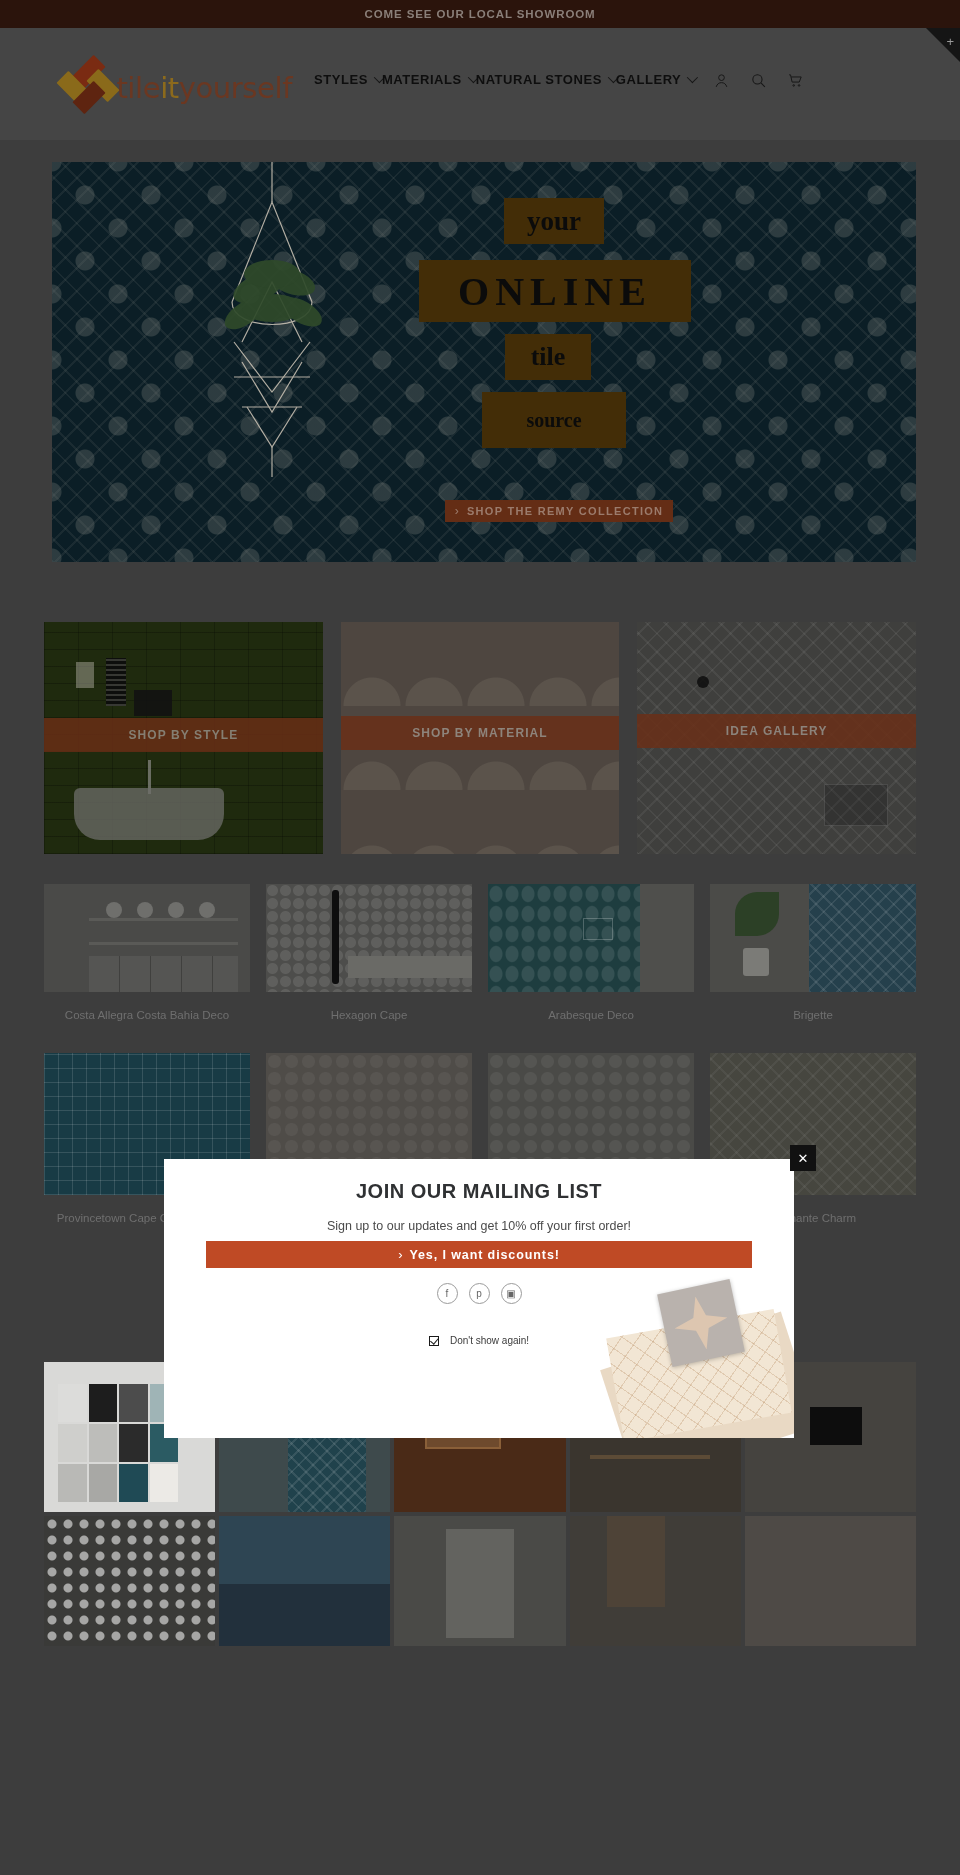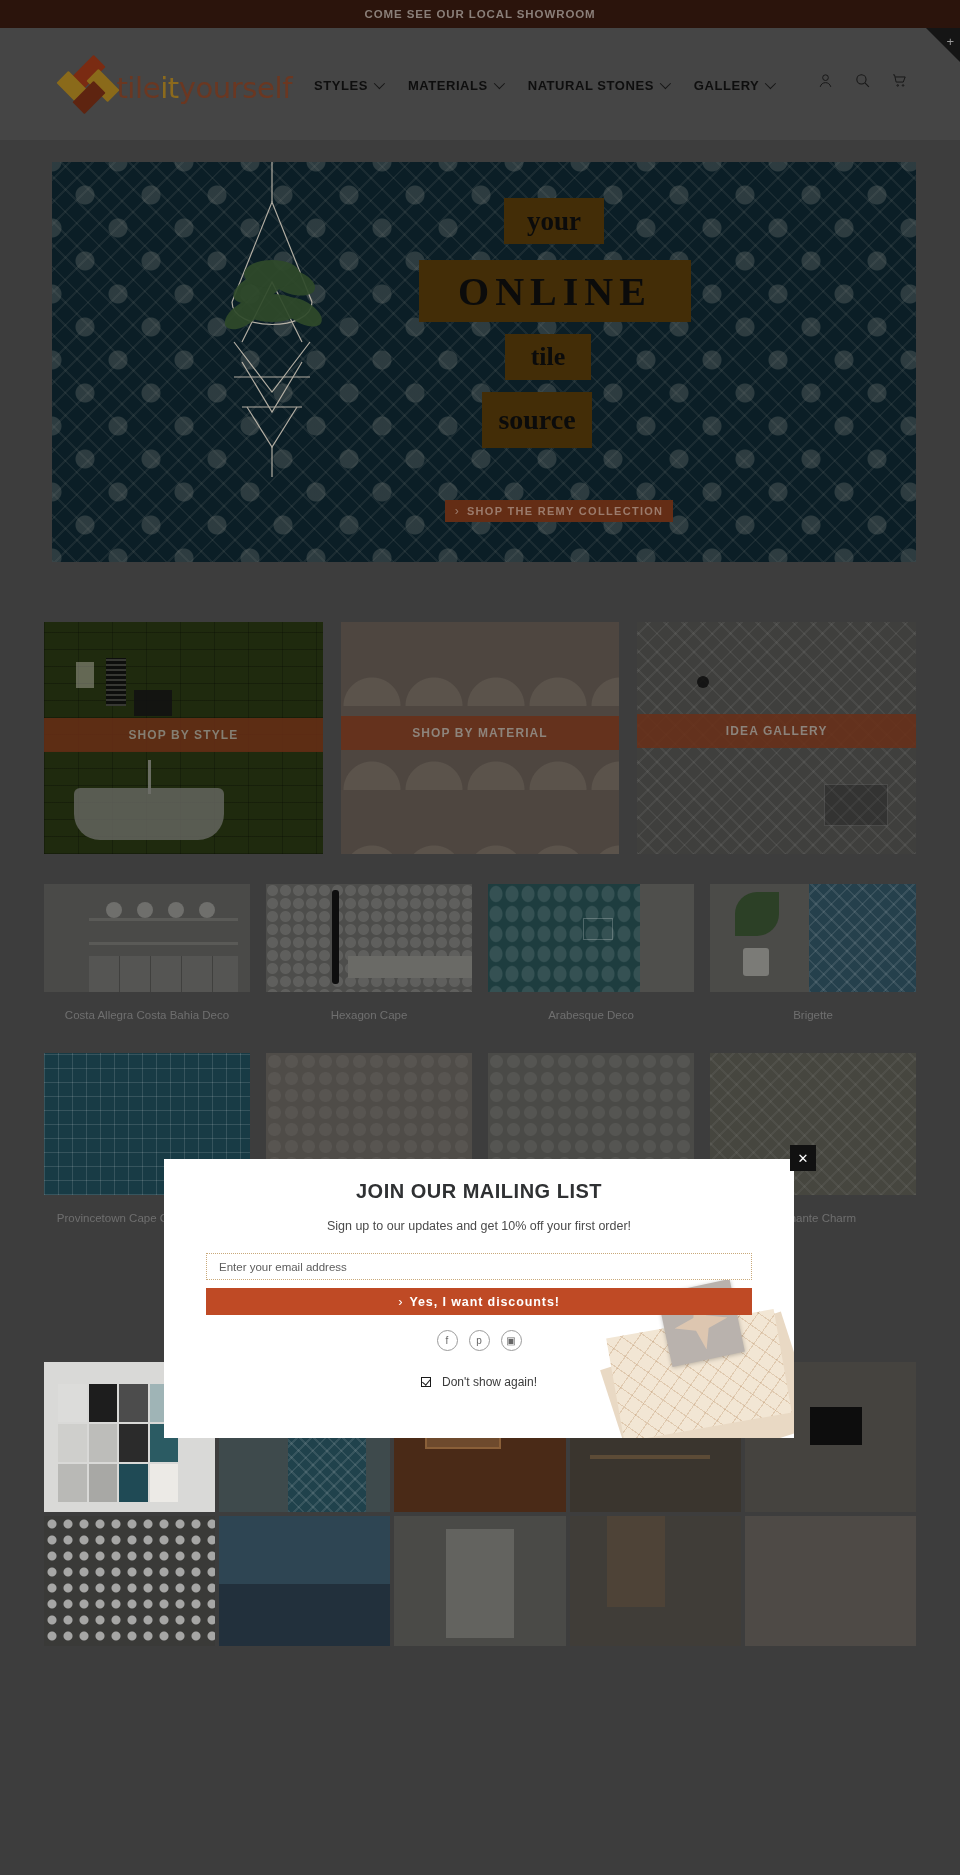--- a/index.html
+++ b/index.html
@@ -45,21 +45,21 @@
   .lm4 { background:#5e2410; transform: rotate(-45deg); left: 22px; top: 30px; }
   .logo-text {
     font-size: 29px; font-weight: 400; letter-spacing: -0.4px;
     margin-top: 2px; font-family: "DejaVu Sans", sans-serif;
   }
   .logo-text .t1 { color:#6b3721; }
   .logo-text .t2 { color:#8c6a1c; }
   .logo-text .t3 { color:#6b3721; }
 
   .nav {
-    display: flex; align-items: flex-end; gap: 26px;
+    display: flex; align-items: flex-start; 
     margin-left: 22px; padding-bottom: 4px;
   }
   .nav-item {
     display: flex; align-items: center; gap: 6px;
     color: #0e0e0e; font-size: 13px; font-weight: 700; letter-spacing: .55px;
     cursor: pointer;
   }
   .chev {
     width: 8px; height: 8px; border-right: 1.6px solid #0e0e0e;
     border-bottom: 1.6px solid #0e0e0e; transform: rotate(45deg) translateY(-2px);
@@ -104,21 +104,21 @@
   .hero-texts { position:absolute; left:0; top:0; width:100%; height:100%; }
   .htag {
     position:absolute; background:#4a3208; color:#0c0c0c;
     font-family: "Liberation Serif", serif; font-weight: 700;
     display:flex; align-items:center; justify-content:center;
     filter:brightness(.9);
   }
   .htag.t-your   { left: 452px; top: 36px;  width: 100px; height: 46px; font-size: 27px;}
   .htag.t-online { left: 367px; top: 98px;  width: 272px; height: 62px; font-size: 40px; letter-spacing: 6px;}
   .htag.t-tile   { left: 453px; top: 172px; width: 86px;  height: 46px; font-size: 26px;}
-  .htag.t-source { left: 430px; top: 230px; width: 110px; height: 56px; font-size: 28px;}
+  .htag.t-source { left: 430px; top: 230px; width: 144px; height: 56px; font-size: 20px;}
   .hero-cta {
     position:absolute; left: 393px; top: 338px; width: 228px; height: 22px;
     background:#642d15; color:#9b7b6c; font-size:11px; font-weight:700; letter-spacing:1.3px;
     display:flex; align-items:center; justify-content:center; gap:7px; cursor:pointer;
   }
   .hero-cta .arr { font-size: 12px; font-weight: 400; }
 
   
   .cats { display:flex; gap:18px; margin: 60px 44px 0 44px; }
   .cat { position:relative; flex:1; height: 232px; overflow:hidden; cursor:pointer; }
@@ -266,22 +266,22 @@
     font-family:"Liberation Sans", sans-serif;
   }
   .modal-btn .arr { font-weight: 400; font-size: 13px; }
   .socials { display:flex; justify-content:center; gap: 11px; margin-top: 15px; }
   .soc {
     width: 21px; height: 21px; border-radius:50%; border:1px solid #9b9b9b;
     display:flex; align-items:center; justify-content:center; color:#666; font-size:10px;
     cursor:pointer;
   }
   .dontshow {
-    display:flex; align-items:center; justify-content:center; gap:11px; margin-top: 24px;
-    color:#3b3b3b; font-size: 12px; cursor:pointer;
+    display:flex; align-items:center; justify-content:center; gap:11px; margin-top: 31px;
+    color:#3b3b3b; font-size: 10px; cursor:pointer;
   }
   .cbx {
     width:10px; height:10px; border:1.4px solid #1a1a1a; position:relative; display:inline-block;
   }
   .cbx:after {
     content:""; position:absolute; left:2px; top:-1px; width:4px; height:7px;
     border-right:1.6px solid #1a1a1a; border-bottom:1.6px solid #1a1a1a; transform:rotate(40deg);
   }
   .modal-art {
     position:absolute; right:0; bottom:0; width: 230px; height: 200px; overflow:hidden;
@@ -543,21 +543,20 @@
         <div class="cab"></div>
       </div>
     <div class="ig-cell r2 ig-j"></div>
   </div>
 
   <div class="modal">
     <div class="modal-close">✕</div>
     <div class="modal-left">
       <div class="modal-title">JOIN OUR MAILING LIST</div>
       <div class="modal-sub">Sign up to our updates and get 10% off your first order!</div>
-      <input class="modal-input" type="text" placeholder="Enter your email address" style="">
       <button class="modal-btn">
         <span class="arr">›</span>
         <span>Yes, I want discounts!</span>
       </button>
       <div class="socials">
         <div class="soc">f</div>
         <div class="soc">р</div>
         <div class="soc">▣</div>
       </div>
       <div class="dontshow">

